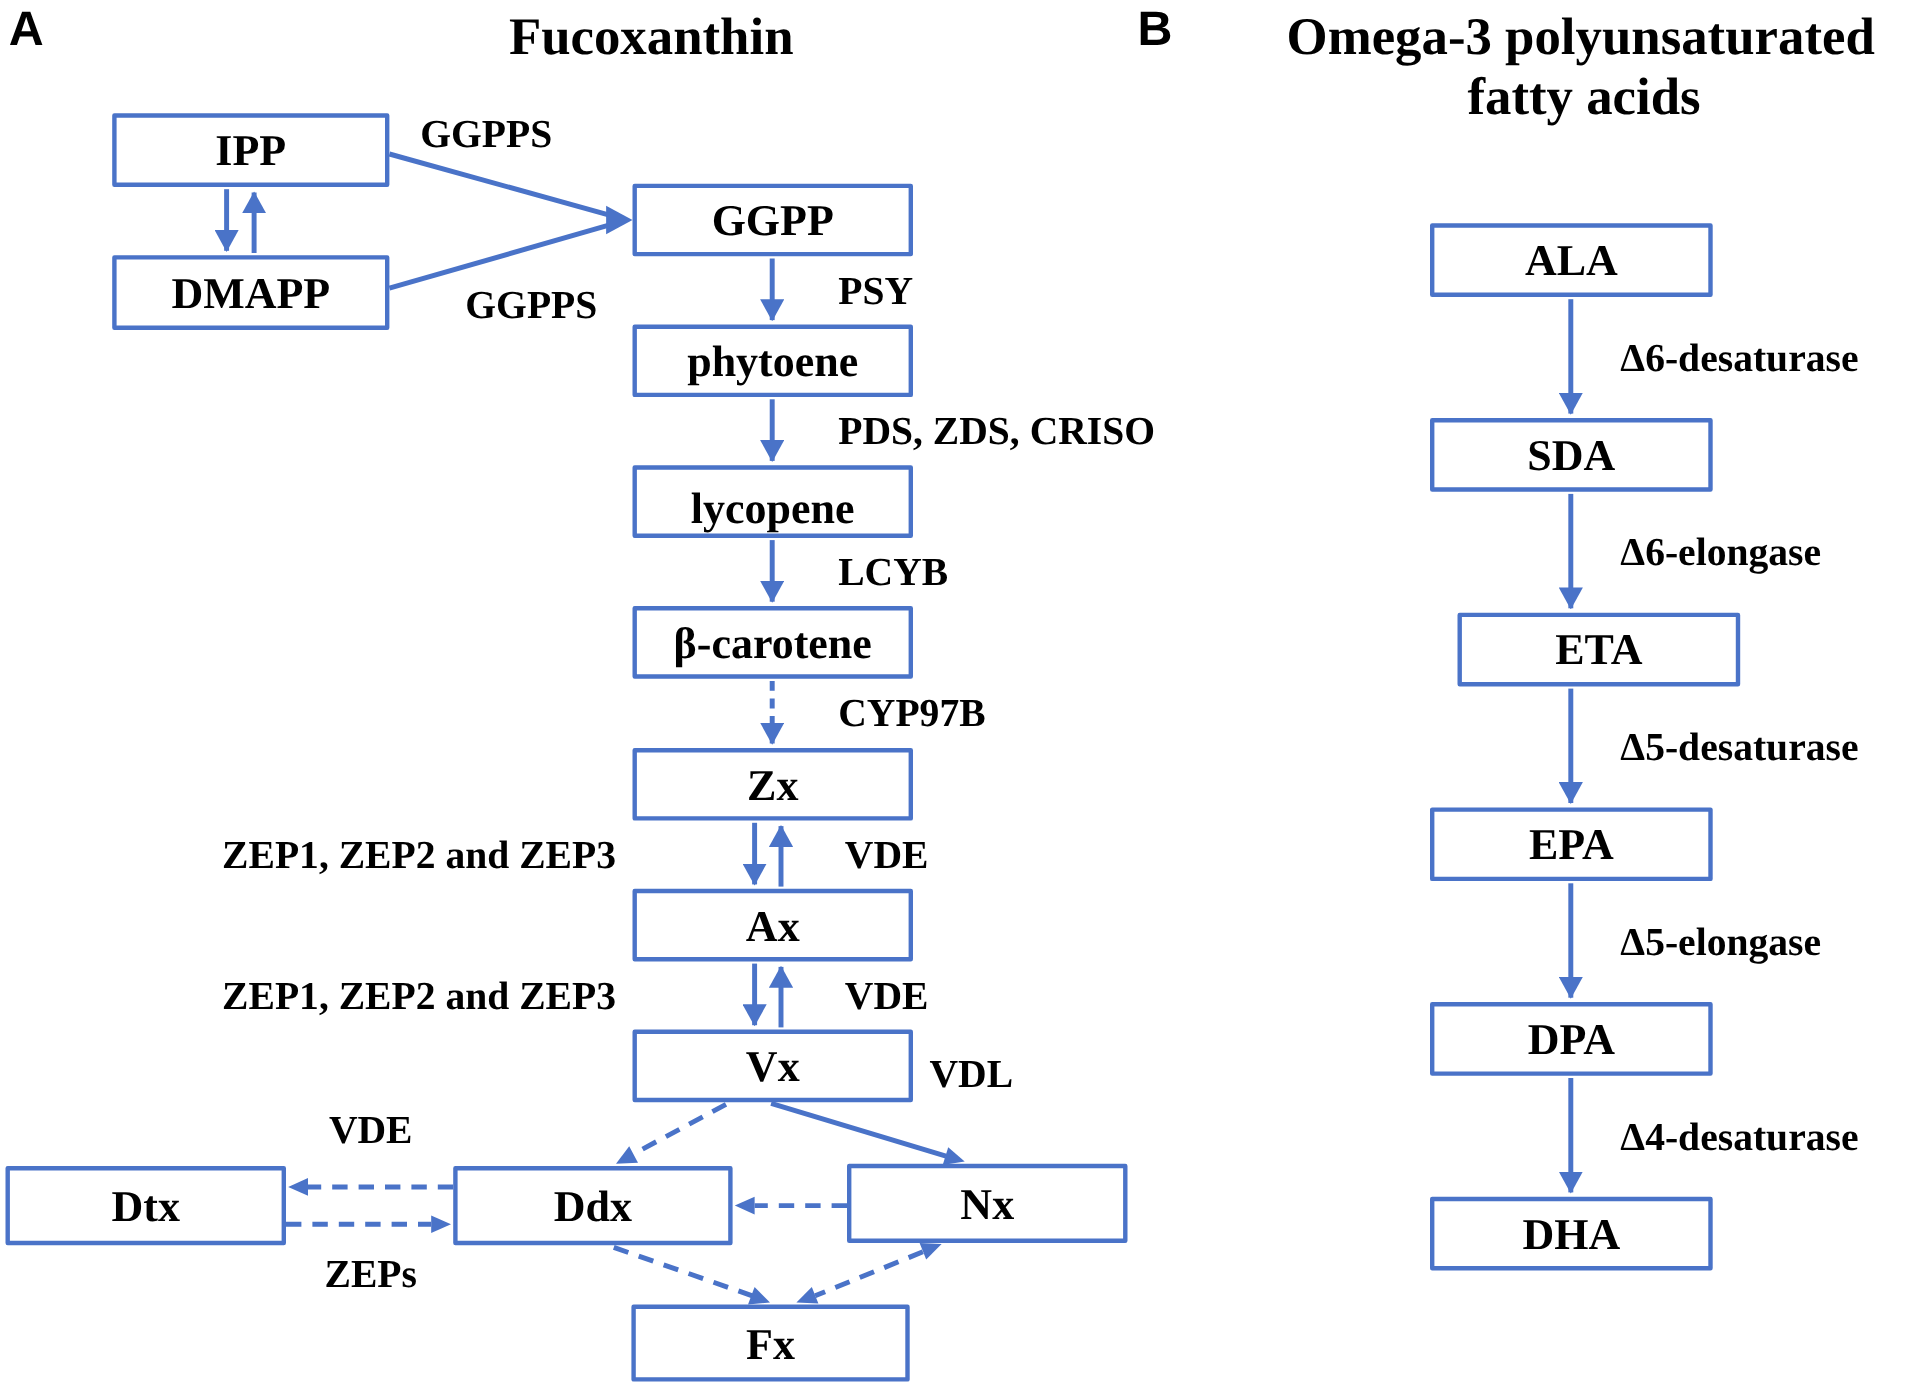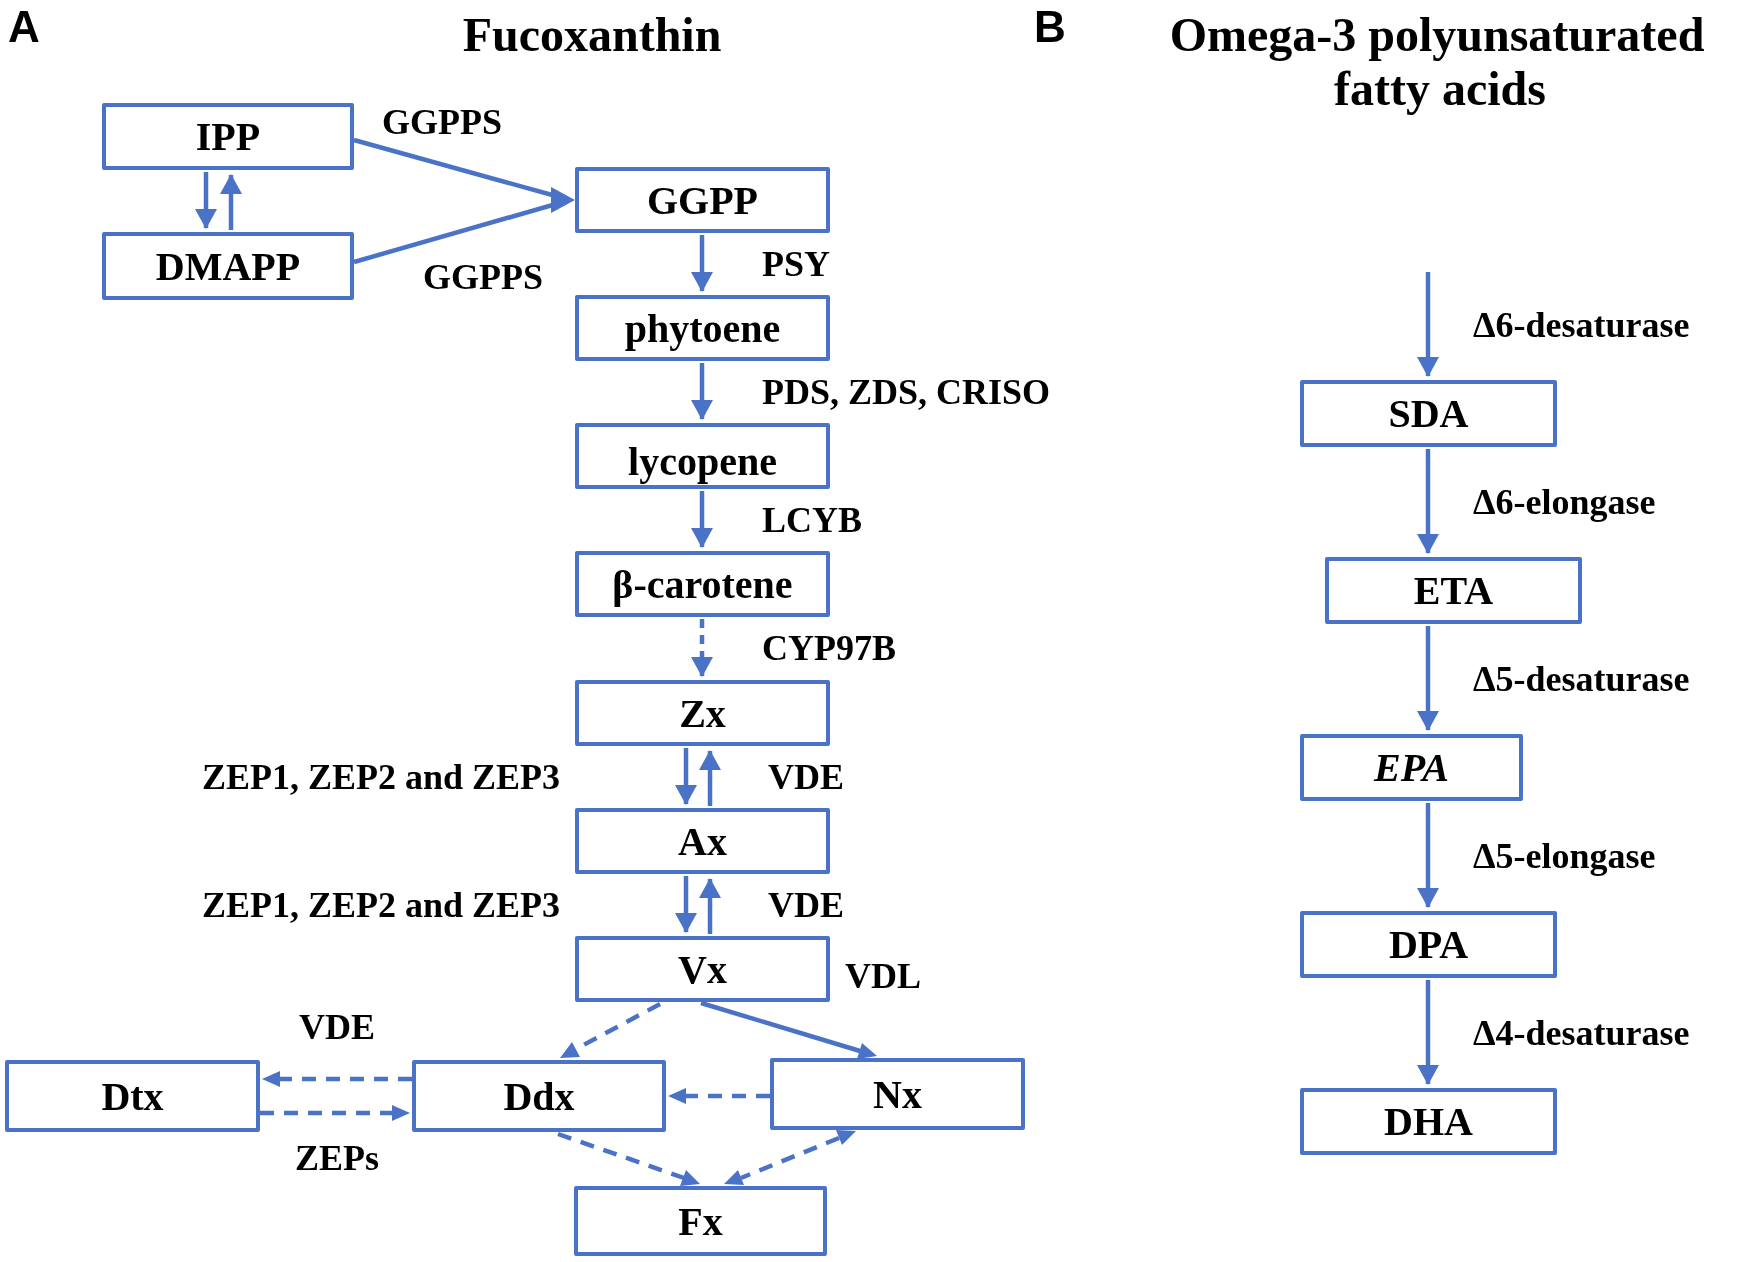--- a/index.html
+++ b/index.html
@@ -211,27 +211,30 @@
   <div class="lbl vcenter" style="left:762px;top:520px;">LCYB</div>
   <div class="lbl vcenter" style="left:762px;top:648px;">CYP97B</div>
   <div class="lbl vcenter" style="right:1188px;top:777px;">ZEP1, ZEP2 and ZEP3</div>
   <div class="lbl vcenter" style="left:768px;top:777px;">VDE</div>
   <div class="lbl vcenter" style="right:1188px;top:905px;">ZEP1, ZEP2 and ZEP3</div>
   <div class="lbl vcenter" style="left:768px;top:905px;">VDE</div>
   <div class="lbl vcenter" style="left:845px;top:976px;">VDL</div>
   <div class="lbl center" style="left:337px;top:1027px;">VDE</div>
   <div class="lbl center" style="left:337px;top:1158px;">ZEPs</div>
 
+  <div class="node" style="left:1300px;top:203px;width:257px;height:67px;">
+    <span>ALA</span>
+  </div>
   <div class="node" style="left:1300px;top:380px;width:257px;height:67px;">
     <span>SDA</span>
   </div>
   <div class="node" style="left:1300px;top:557px;width:257px;height:67px;margin-left:25px;">
     <span>ETA</span>
   </div>
-  <div class="node" style="left:1300px;top:734px;width:223px;height:67px;font-style:italic;">
+  <div class="node" style="left:1300px;top:734px;width:257px;height:67px;">
     <span>EPA</span>
   </div>
   <div class="node" style="left:1300px;top:911px;width:257px;height:67px;">
     <span>DPA</span>
   </div>
   <div class="node" style="left:1300px;top:1088px;width:257px;height:67px;">
     <span>DHA</span>
   </div>
 
   <div class="lbl vcenter" style="left:1473px;top:325px;">Δ6-desaturase</div>

